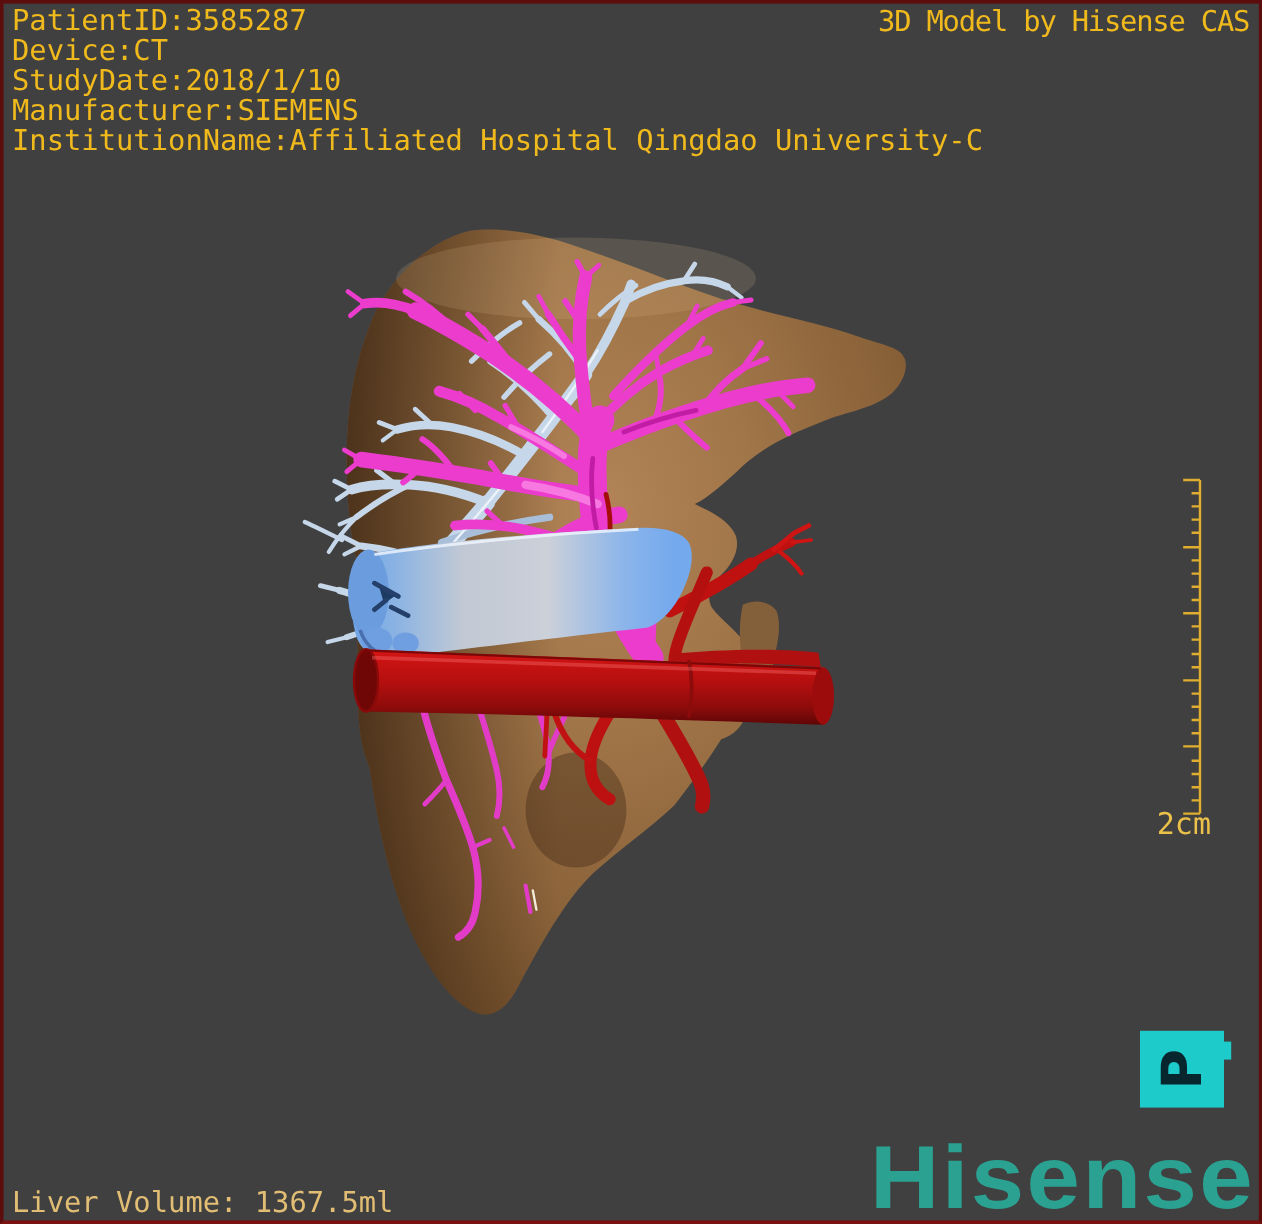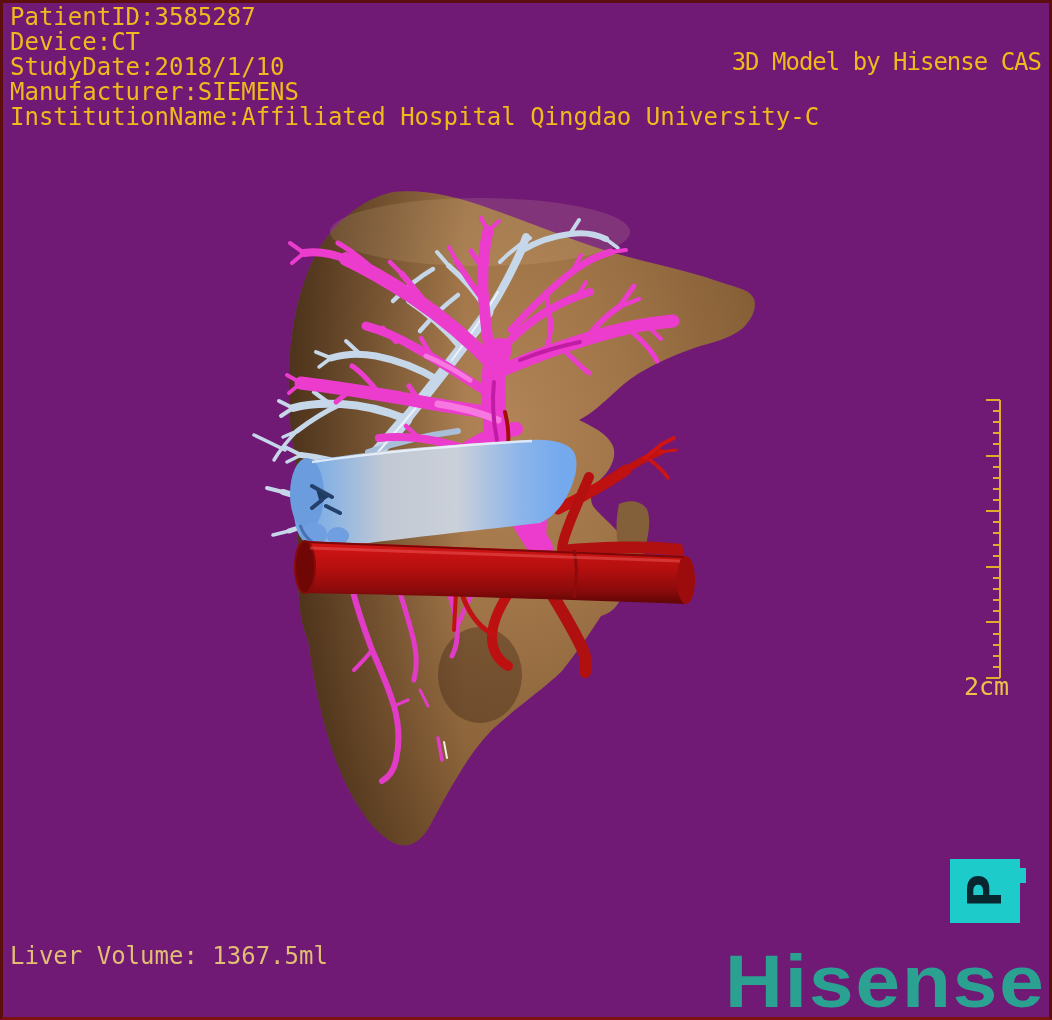--- a/index.html
+++ b/index.html
@@ -1,26 +1,26 @@
 <!DOCTYPE html>
 <html><head>
 <meta charset="utf-8">
 <style>
   html,body{margin:0;padding:0;background:#000;}
   .frame{
     position:relative;width:1052px;height:1020px;box-sizing:border-box;
-    background:#701a75;overflow:hidden;
+    background:#404040;overflow:hidden;
     border:3px solid #5c0e0e;border-bottom-color:#7a1212;
     font-family:"DejaVu Sans Mono", monospace;
   }
   .scene{position:absolute;left:0;top:0;width:1046px;height:1014px;}
   .txt{position:absolute;color:#f0b91c;font-size:24px;line-height:25px;white-space:pre;}
   .info{left:7px;top:2px;}
-  .title{top:3px;right:8px;letter-spacing:-1px;margin-top:44px;}
-  .volume{left:7px;top:941px;color:#e2bd74;}
+  .title{top:3px;right:8px;letter-spacing:-1px;}
+  .volume{left:7px;top:987px;color:#e2bd74;}
   .scalelabel{left:961px;top:671px;width:56px;text-align:left;color:#ecc14a;font-size:25px;}
   .pmark{
     position:absolute;left:947px;top:856px;width:70px;height:64px;background:#1ecbcb;
     display:flex;align-items:center;justify-content:center;
   }
   .pmark span{
     display:block;transform:rotate(-90deg);font-family:"DejaVu Sans",sans-serif;
     font-weight:bold;font-size:46px;color:#08262e;line-height:1;
   }
   .ptab{position:absolute;left:1017px;top:865px;width:6px;height:15px;background:#1ecbcb;}

